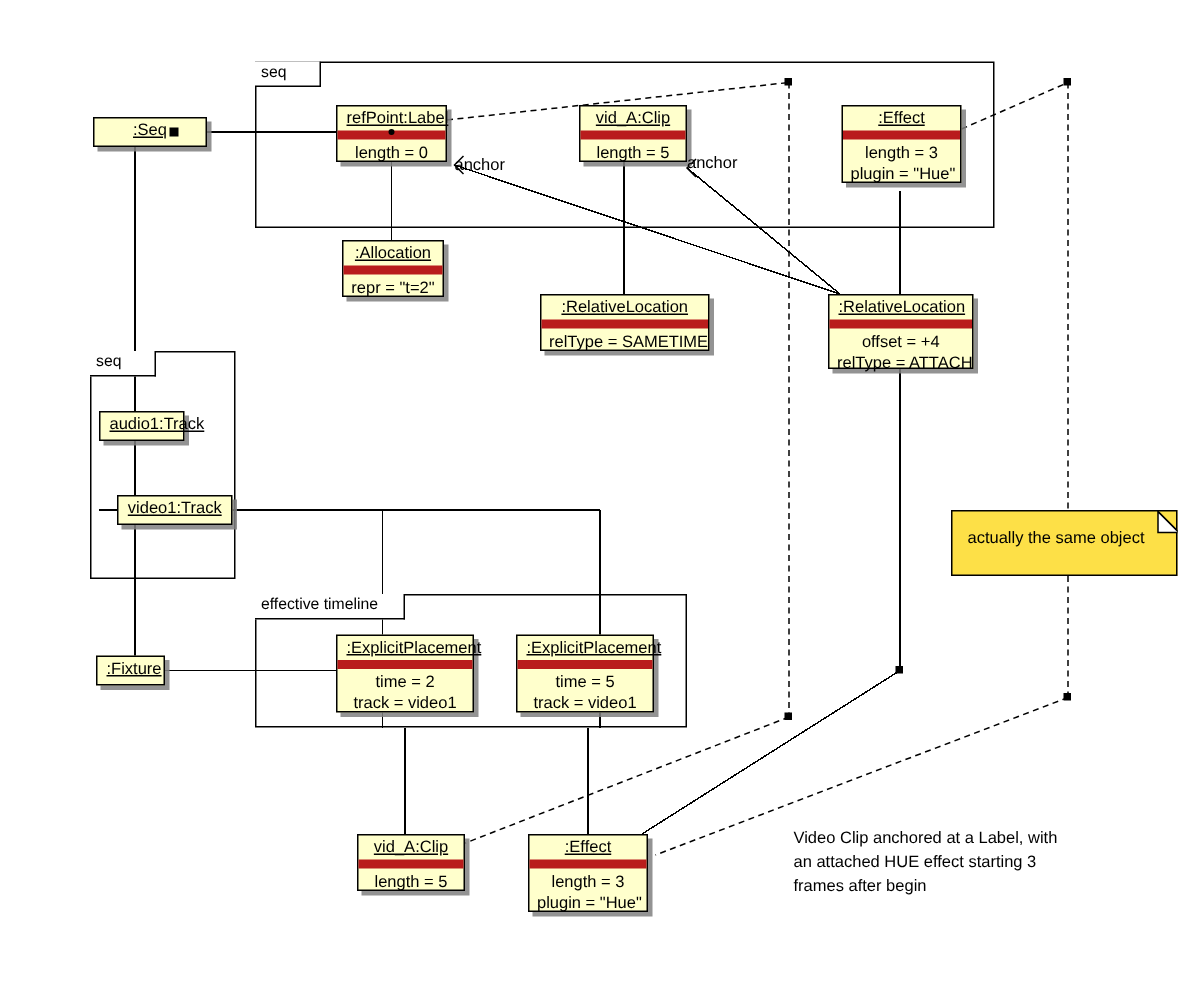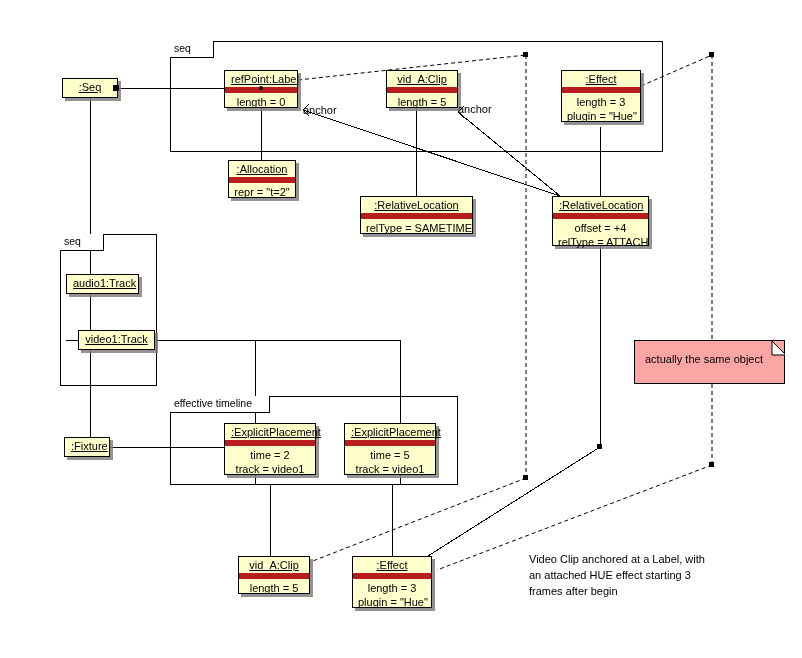--- a/index.html
+++ b/index.html
@@ -73,21 +73,21 @@
     position:absolute;
     right:-1px;top:-1px;
     width:0;height:0;
     border-left:11px solid #ffffff;
     border-bottom:0;
   }
 
   
   .note{
     position:absolute;
-    background:#fca5a5;
+    background:#fde047;
     border:1px solid #000000;
     box-sizing:border-box;
     font-size:11px;
     z-index:6;
   }
   .note .txt{padding:12px 8px 0 10px;white-space:nowrap;}
 
   
   .label{
     position:absolute;
@@ -178,21 +178,21 @@
 
   <div class="frame" style="left:170px;top:41px;width:493px;height:111px;"></div>
   <div class="frame-label" style="left:170px;top:41px;width:44px;height:17px;">seq</div>
 
   <div class="frame" style="left:60px;top:234px;width:97px;height:152px;"></div>
   <div class="frame-label" style="left:60px;top:234px;width:44px;height:17px;">seq</div>
 
   <div class="frame" style="left:170px;top:396px;width:288px;height:89px;"></div>
   <div class="frame-label" style="left:170px;top:396px;width:100px;height:17px;">effective timeline</div>
 
-  <div class="obj" style="left:62px;top:78px;width:56px;height:20px;">
+  <div class="obj" style="left:62px;top:78px;width:76px;height:20px;">
     <div class="hdr">
       <span>:Seq</span>
     </div>
   </div>
   <div class="port" style="left:113px;top:85px;"></div>
 
   <div class="obj split" style="left:224px;top:70px;width:74px;height:38px;">
     <div class="hdr">
       <span>refPoint:Label</span>
     </div>
@@ -242,21 +242,21 @@
   <div class="obj split" style="left:552px;top:196px;width:97px;height:50px;">
     <div class="hdr">
       <span>:RelativeLocation</span>
     </div>
     <div class="body">
       <div>offset = +4</div>
       <div>relType = ATTACH</div>
     </div>
   </div>
 
-  <div class="obj" style="left:66px;top:274px;width:73px;height:20px;">
+  <div class="obj" style="left:66px;top:274px;width:57px;height:20px;">
     <div class="hdr">
       <span>audio1:Track</span>
     </div>
   </div>
 
   <div class="obj" style="left:78px;top:330px;width:77px;height:20px;">
     <div class="hdr">
       <span>video1:Track</span>
     </div>
   </div>

